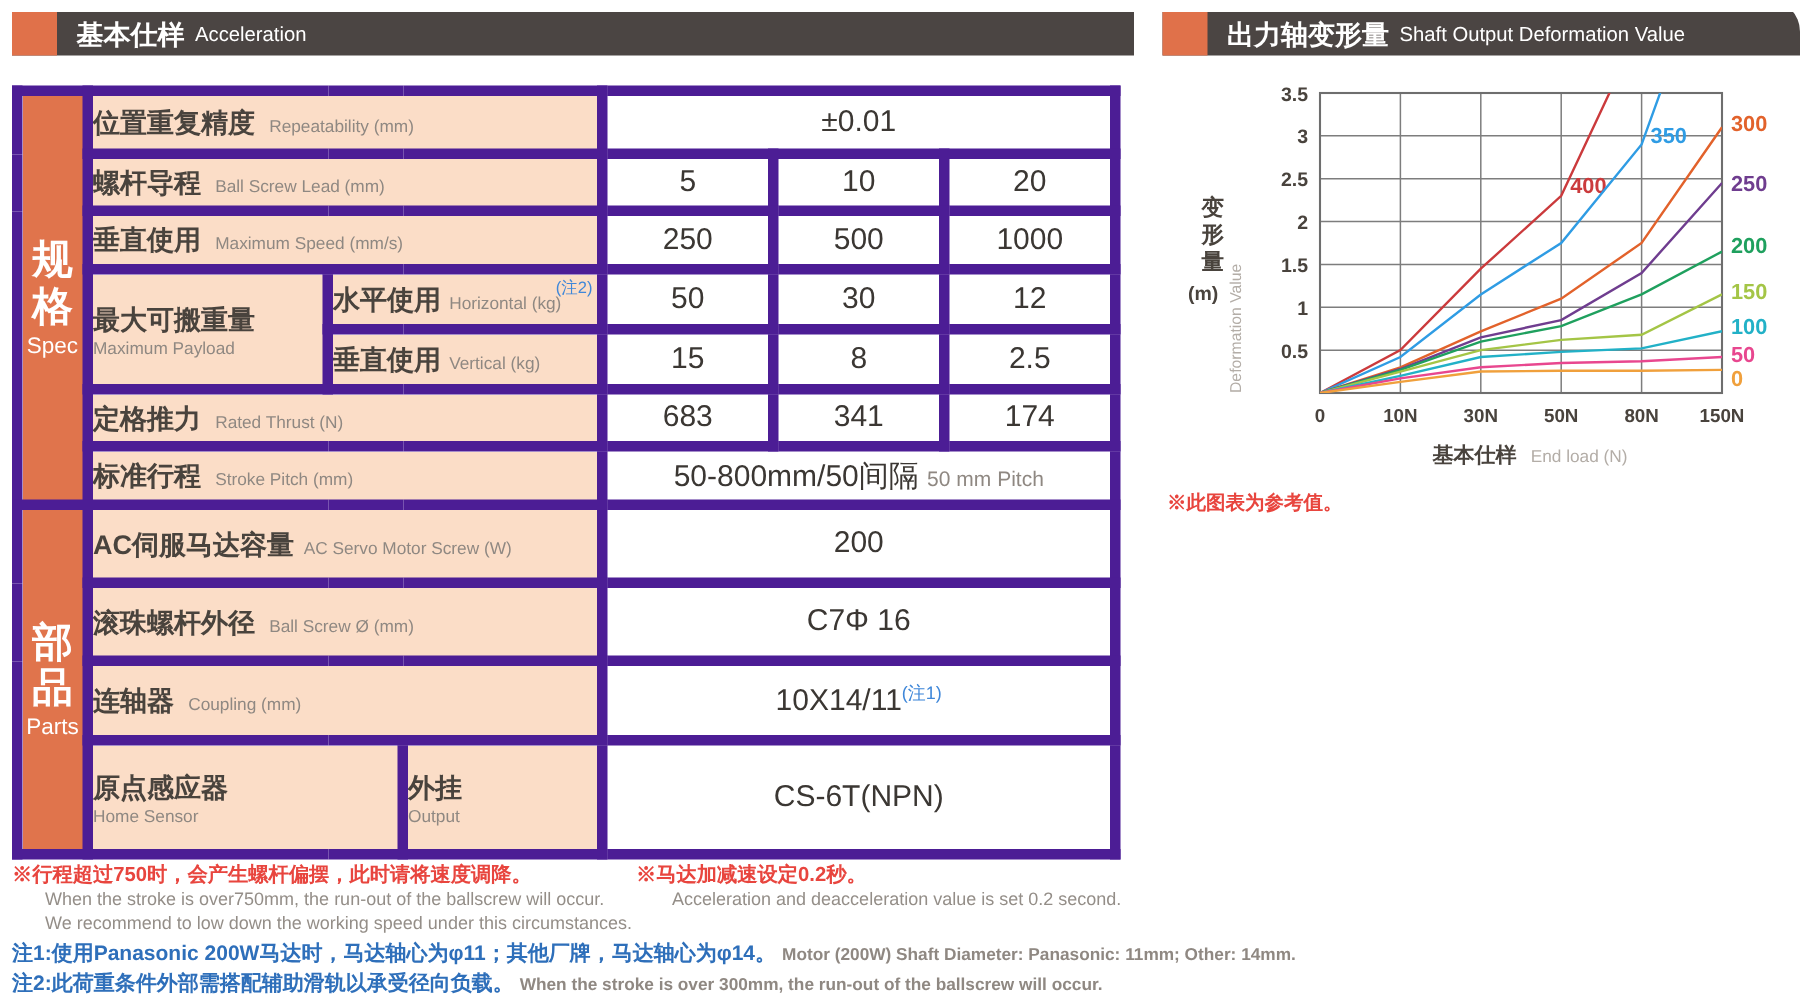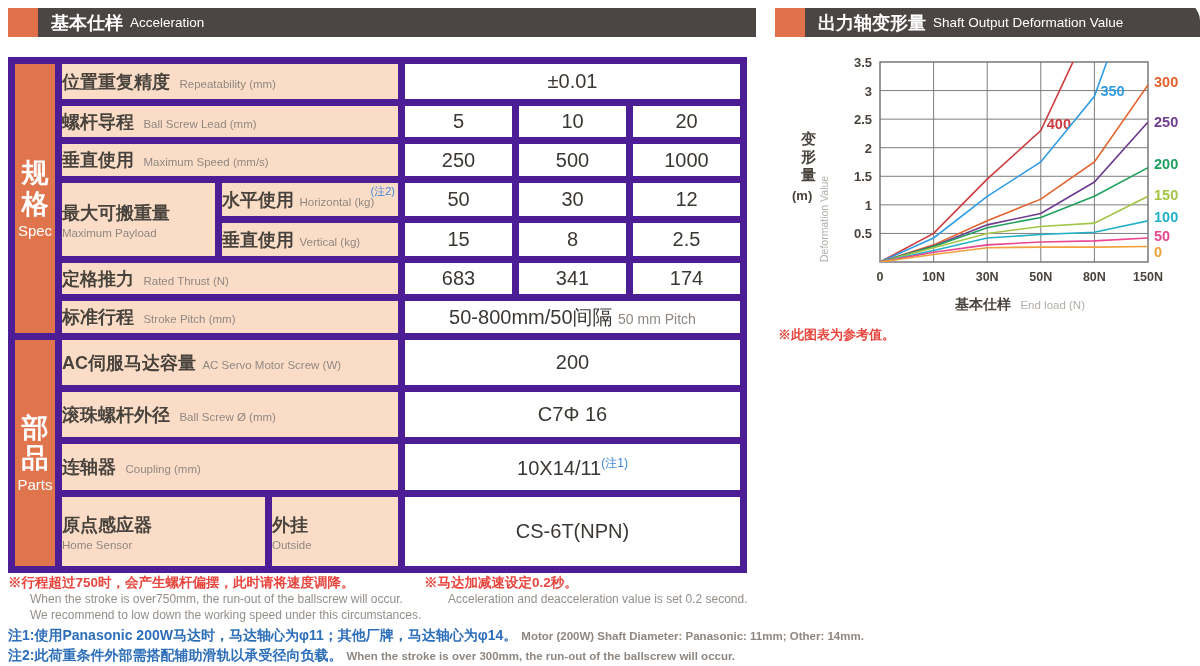--- a/index.html
+++ b/index.html
@@ -180,21 +180,21 @@
     <tr style="height:76px">
       <td class="lab" colspan="2">
         <div class="blk">
           <span class="zh">原点感应器</span>
           <span class="en">Home Sensor</span>
         </div>
       </td>
       <td class="lab">
         <div class="blk">
           <span class="zh">外挂</span>
-          <span class="en">Outside</span>
+          <span class="en">Output</span>
         </div>
       </td>
       <td class="val" colspan="3">CS-6T(NPN)</td>
     </tr>
   </tbody>
     </table>
 
   <div id="chart-wrap">
     <div class="ylab-zh">变形量</div>
     <div class="ylab-unit">(m)</div>

